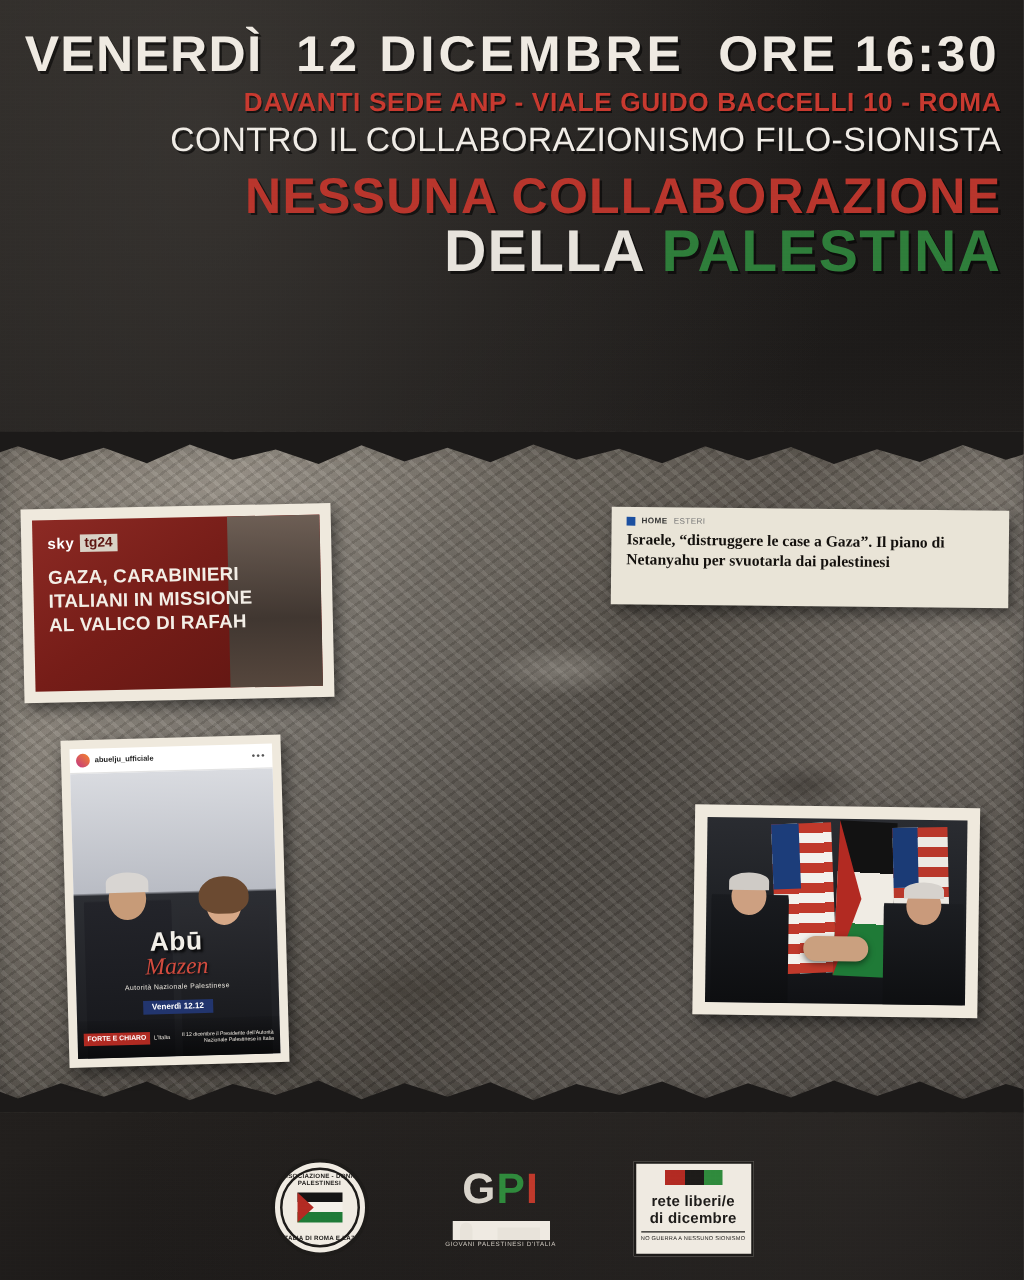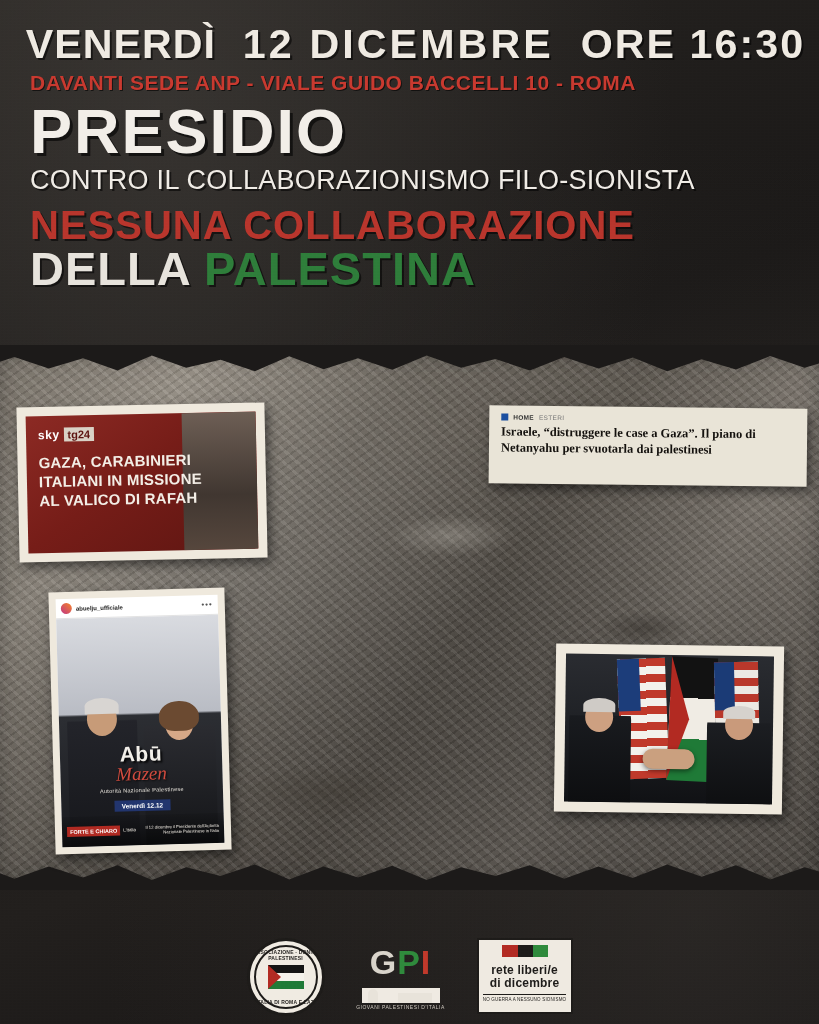--- a/index.html
+++ b/index.html
@@ -32,22 +32,21 @@
       repeating-linear-gradient(0deg, rgba(255,255,255,.022) 0px, rgba(255,255,255,.022) 1px, rgba(0,0,0,0) 1px, rgba(0,0,0,0) 3px),
       repeating-linear-gradient(90deg, rgba(255,255,255,.018) 0px, rgba(255,255,255,.018) 1px, rgba(0,0,0,0) 1px, rgba(0,0,0,0) 4px);
     mix-blend-mode: overlay;
   }
 
   
   .header {
     position: absolute;
     top: 0; left: 0; right: 0;
     padding: 22px 18px 0 18px;
-    text-align: left;
-    margin-left: 12px;
+    text-align: right;
   }
 
   .line-date {
     display: flex;
     justify-content: center;
     align-items: baseline;
     gap: 26px;
     font-weight: bold;
     font-size: 40px;
     letter-spacing: 1px;
@@ -354,22 +353,22 @@
     text-align: center;
     font-weight: bold;
     font-size: 48px;
     letter-spacing: 1px;
     color: #b8352c;
     text-shadow: 2px 2px 0 rgba(0,0,0,.6);
   }
 
   .logos {
     position: absolute;
-    left: 0; right: 0; bottom: 8px;
-    display: flex; justify-content: center; align-items: flex-start; gap: 30px;
+    left: 0; right: 0; bottom: 19px;
+    display: flex; justify-content: center; align-items: flex-end; gap: 60px;
   }
 
   .logo-gcap {
     width: 78px; height: 78px; border-radius: 50%;
     background: #f0ebe2;
     border: 3px solid #1d1b19;
     position: relative; overflow:hidden;
     display:flex; align-items:center; justify-content:center;
   }
   .logo-gcap .ring {
@@ -449,21 +448,20 @@
 
 <div class="poster">
 
   <div class="header">
     <div class="line-date">
       <span class="weekday">VENERDÌ</span>
       <span class="day">12 DICEMBRE</span>
       <span class="time">ORE 16:30</span>
     </div>
     <div class="line-place">DAVANTI SEDE  ANP - VIALE GUIDO BACCELLI 10 - ROMA</div>
-    <div class="title-presidio">PRESIDIO</div>
     <div class="subtitle">CONTRO IL COLLABORAZIONISMO FILO-SIONISTA</div>
     <div class="slogan">
       <span class="l1">NESSUNA COLLABORAZIONE</span>
       <span class="l3"><span>DELLA </span><span class="pal">PALESTINA</span></span>
     </div>
   </div>
 
   <div class="band">
     <div class="tear-top"></div>
     <div class="tear-bottom"></div>

